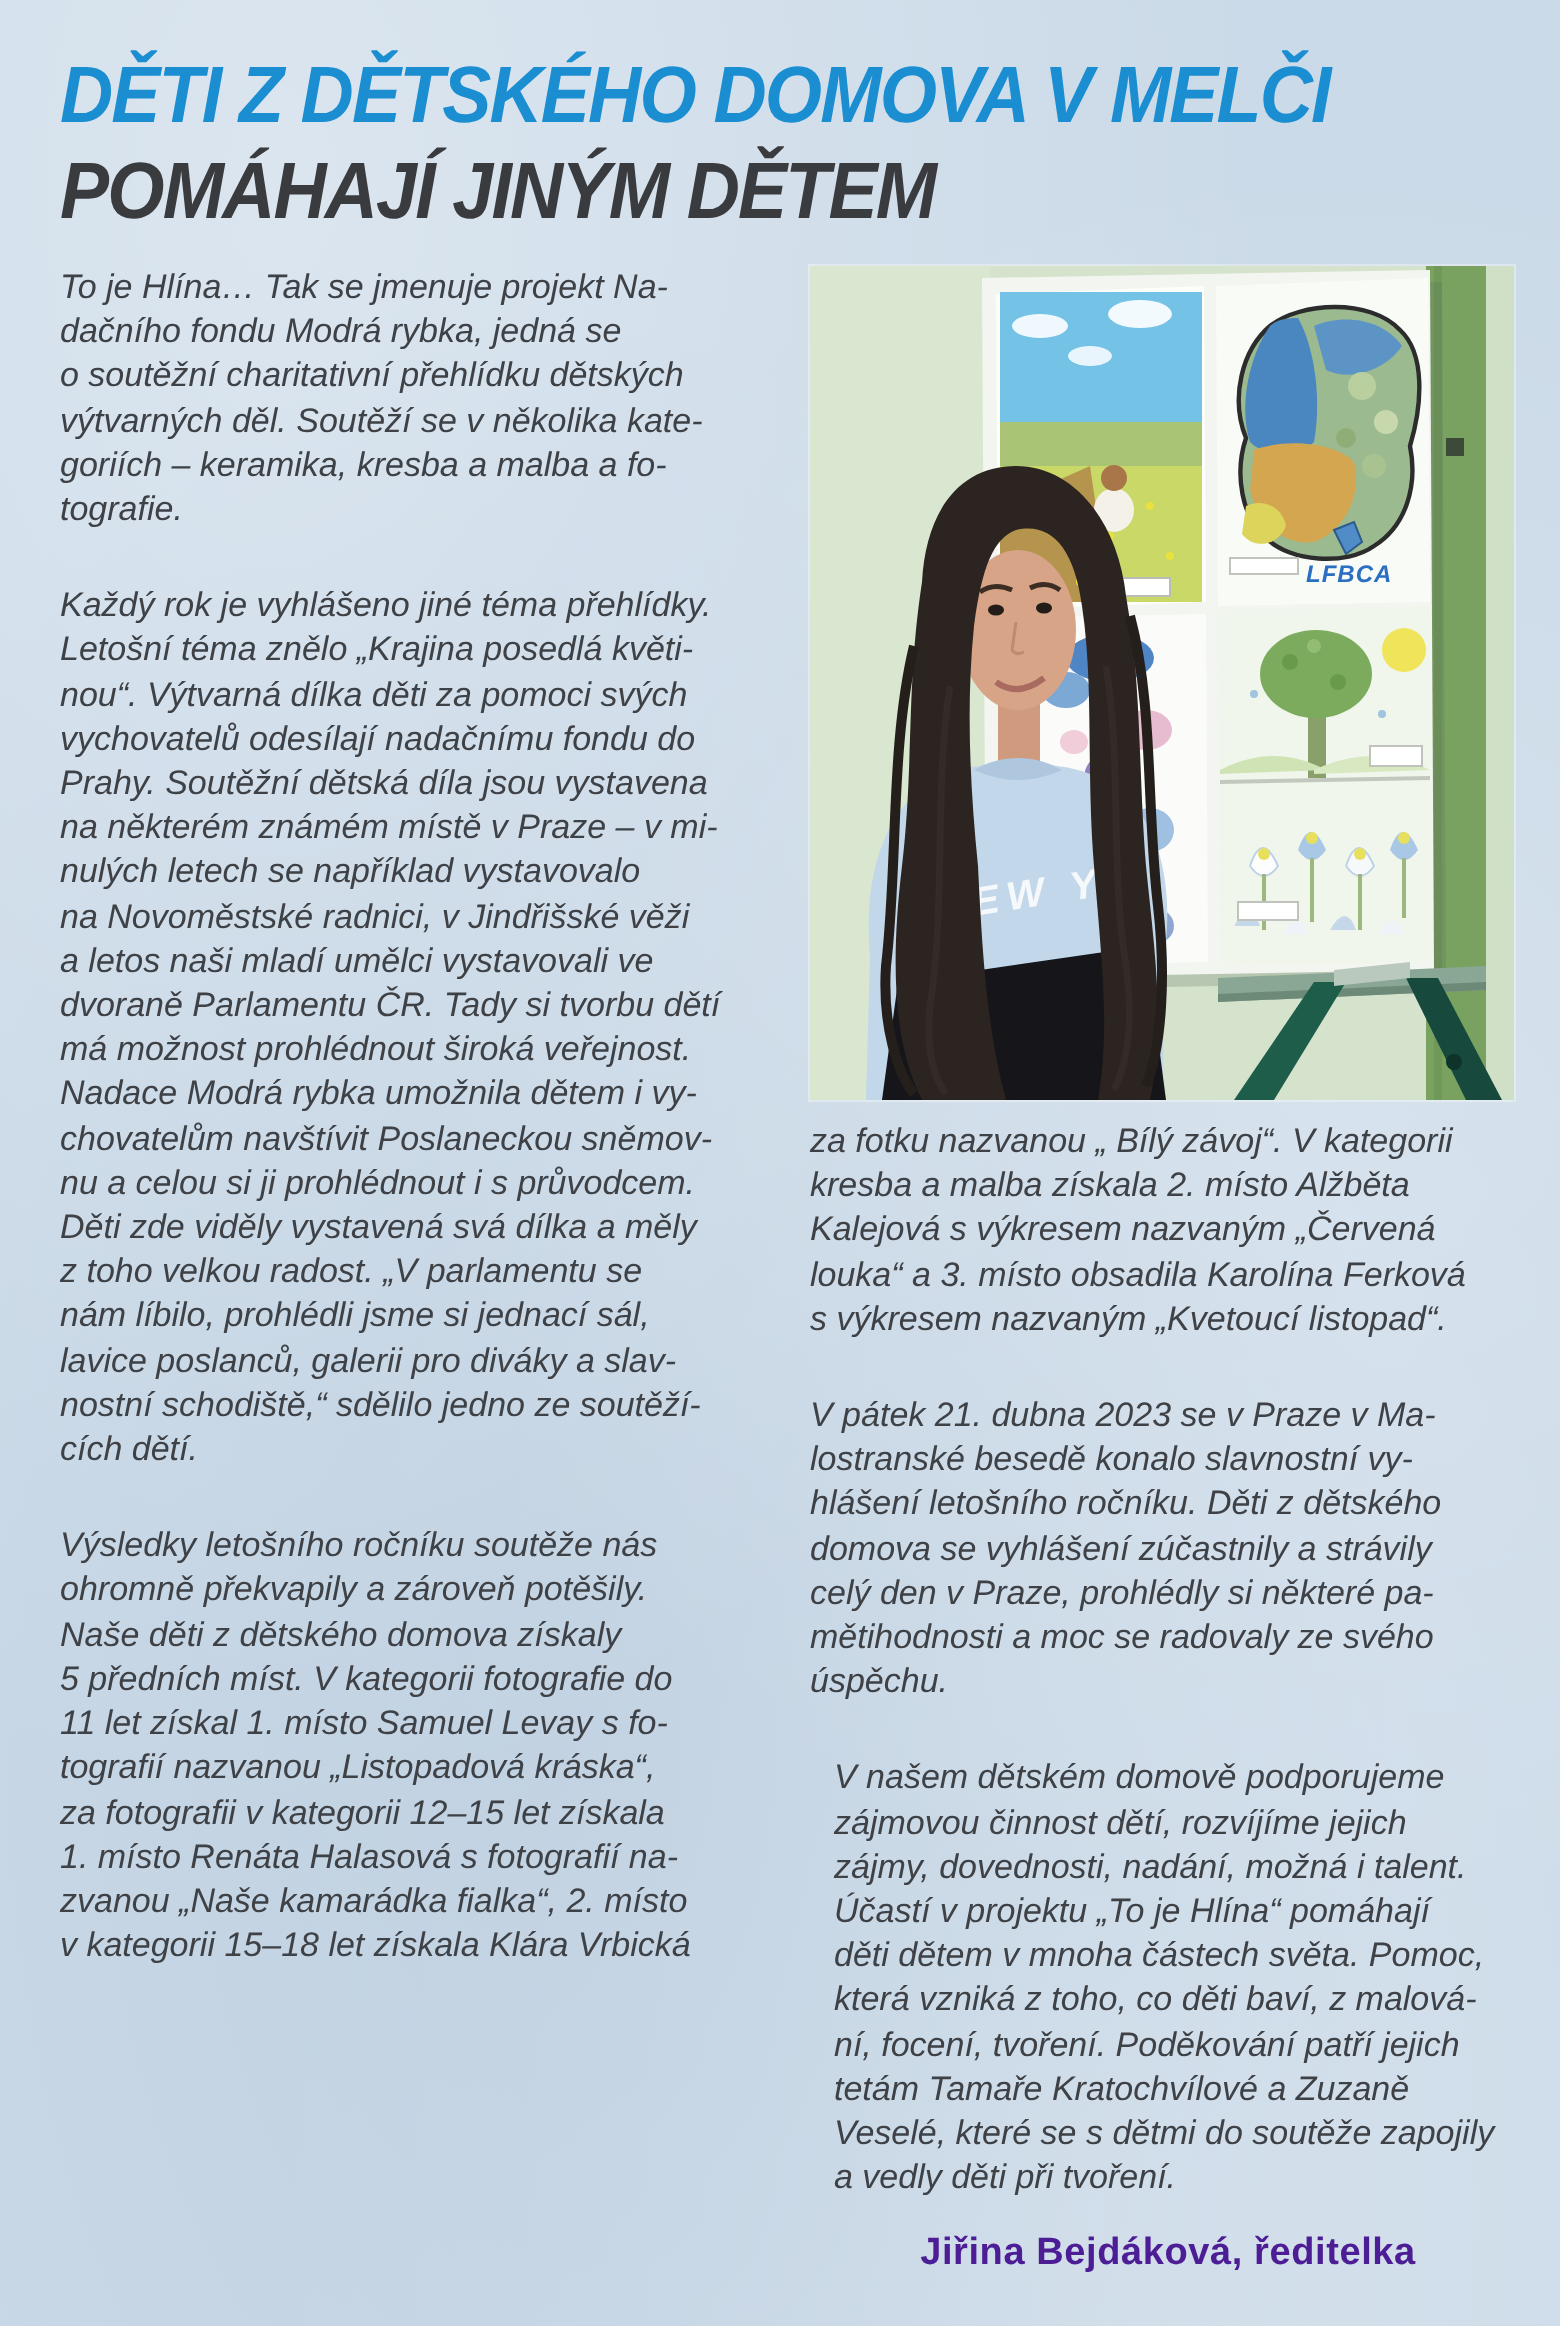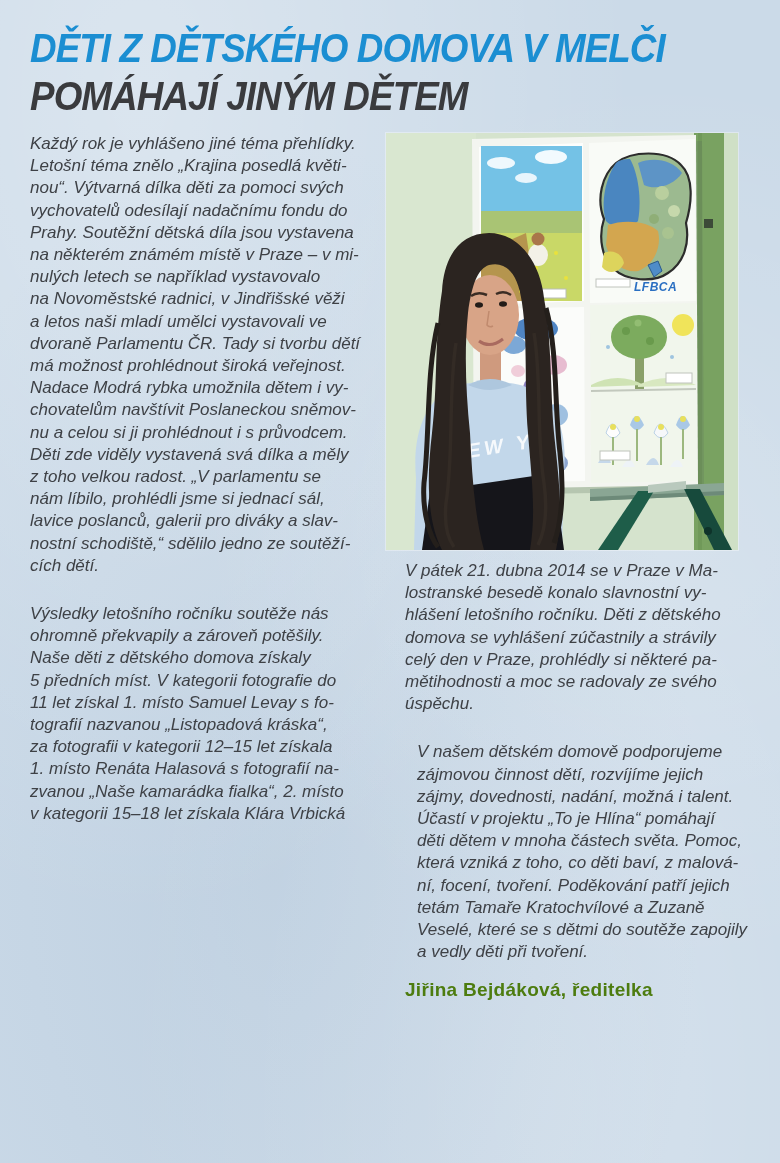--- a/index.html
+++ b/index.html
@@ -21,36 +21,42 @@
   }
   .title1{top:26px;color:#1b8ed2;}
   .title2{top:74px;color:#3a3b3e;}
   .colL{position:absolute;left:30px;top:133px;width:372px;}
   .colR{position:absolute;left:405px;top:560px;width:358px;}
   .para{
     font-style:italic;font-size:17px;line-height:22.2px;color:#3e4146;
     white-space:pre-line;margin:0 0 26px 0;
   }
   .signature{
-    margin:16px 0 0 0;text-align:left;
-    font-weight:700;font-size:19px;color:#4d7c0f;letter-spacing:0.3px;
+    margin:16px 0 0 0;text-align:center;
+    font-weight:700;font-size:19px;color:#4c1d95;letter-spacing:0.3px;
   }
   .photo{
-    position:absolute;left:386px;top:133px;width:352px;height:417px;
+    position:absolute;left:405px;top:133px;width:352px;height:417px;
     box-shadow:0 0 0 1px rgba(255,255,255,0.35);
   }
   .photo svg{display:block;}
 </style>
 </head>
 <body>
 
 <h1 class="title title1">DĚTI Z DĚTSKÉHO DOMOVA V MELČI</h1>
 <h1 class="title title2">POMÁHAJÍ JINÝM DĚTEM</h1>
 
 <div class="colL">
+  <p class="para">To je Hlína… Tak se jmenuje projekt Na-
+dačního fondu Modrá rybka, jedná se
+o soutěžní charitativní přehlídku dětských
+výtvarných děl. Soutěží se v několika kate-
+goriích – keramika, kresba a malba a fo-
+tografie.</p>
   <p class="para">Každý rok je vyhlášeno jiné téma přehlídky.
 Letošní téma znělo „Krajina posedlá květi-
 nou“. Výtvarná dílka děti za pomoci svých
 vychovatelů odesílají nadačnímu fondu do
 Prahy. Soutěžní dětská díla jsou vystavena
 na některém známém místě v Praze – v mi-
 nulých letech se například vystavovalo
 na Novoměstské radnici, v Jindřišské věži
 a letos naši mladí umělci vystavovali ve
 dvoraně Parlamentu ČR. Tady si tvorbu dětí
@@ -197,21 +203,26 @@
       <path d="M103,100 C75,100 58,122 56,158 C48,210 52,250 46,300 C40,350 42,390 56,417 L98,417 C88,380 86,340 84,300 C80,260 78,220 82,180 C86,150 92,136 103,132 C120,128 132,140 136,170 C142,210 138,250 142,300 C146,350 150,380 144,417 L170,417 C178,380 172,340 168,300 C164,250 166,210 158,165 C154,128 132,100 103,100 Z" fill="#2b2420"></path>
       <path d="M52,190 C40,240 44,300 38,350 C36,380 44,404 52,414" stroke="#241f1b" stroke-width="5" fill="none"></path>
       <path d="M160,175 C172,220 168,270 174,320 C178,355 176,390 168,410" stroke="#241f1b" stroke-width="5" fill="none"></path>
       <path d="M148,200 C156,250 150,300 158,350 C162,380 158,400 152,412" stroke="#332b25" stroke-width="3.5" fill="none"></path>
       <path d="M70,210 C62,260 68,320 60,370 C58,392 62,406 68,414" stroke="#332b25" stroke-width="3.5" fill="none"></path>
     </g>
   </svg>
 </figure>
 
 <div class="colR">
-  <p class="para">V pátek 21. dubna 2014 se v Praze v Ma-
+  <p class="para">za fotku nazvanou „ Bílý závoj“. V kategorii
+kresba a malba získala 2. místo Alžběta
+Kalejová s výkresem nazvaným „Červená
+louka“ a 3. místo obsadila Karolína Ferková
+s výkresem nazvaným „Kvetoucí listopad“.</p>
+  <p class="para">V pátek 21. dubna 2023 se v Praze v Ma-
 lostranské besedě konalo slavnostní vy-
 hlášení letošního ročníku. Děti z dětského
 domova se vyhlášení zúčastnily a strávily
 celý den v Praze, prohlédly si některé pa-
 mětihodnosti a moc se radovaly ze svého
 úspěchu.</p>
   <p class="para" style="margin-bottom:0;margin-left:12px;">V našem dětském domově podporujeme
 zájmovou činnost dětí, rozvíjíme jejich
 zájmy, dovednosti, nadání, možná i talent.
 Účastí v projektu „To je Hlína“ pomáhají

